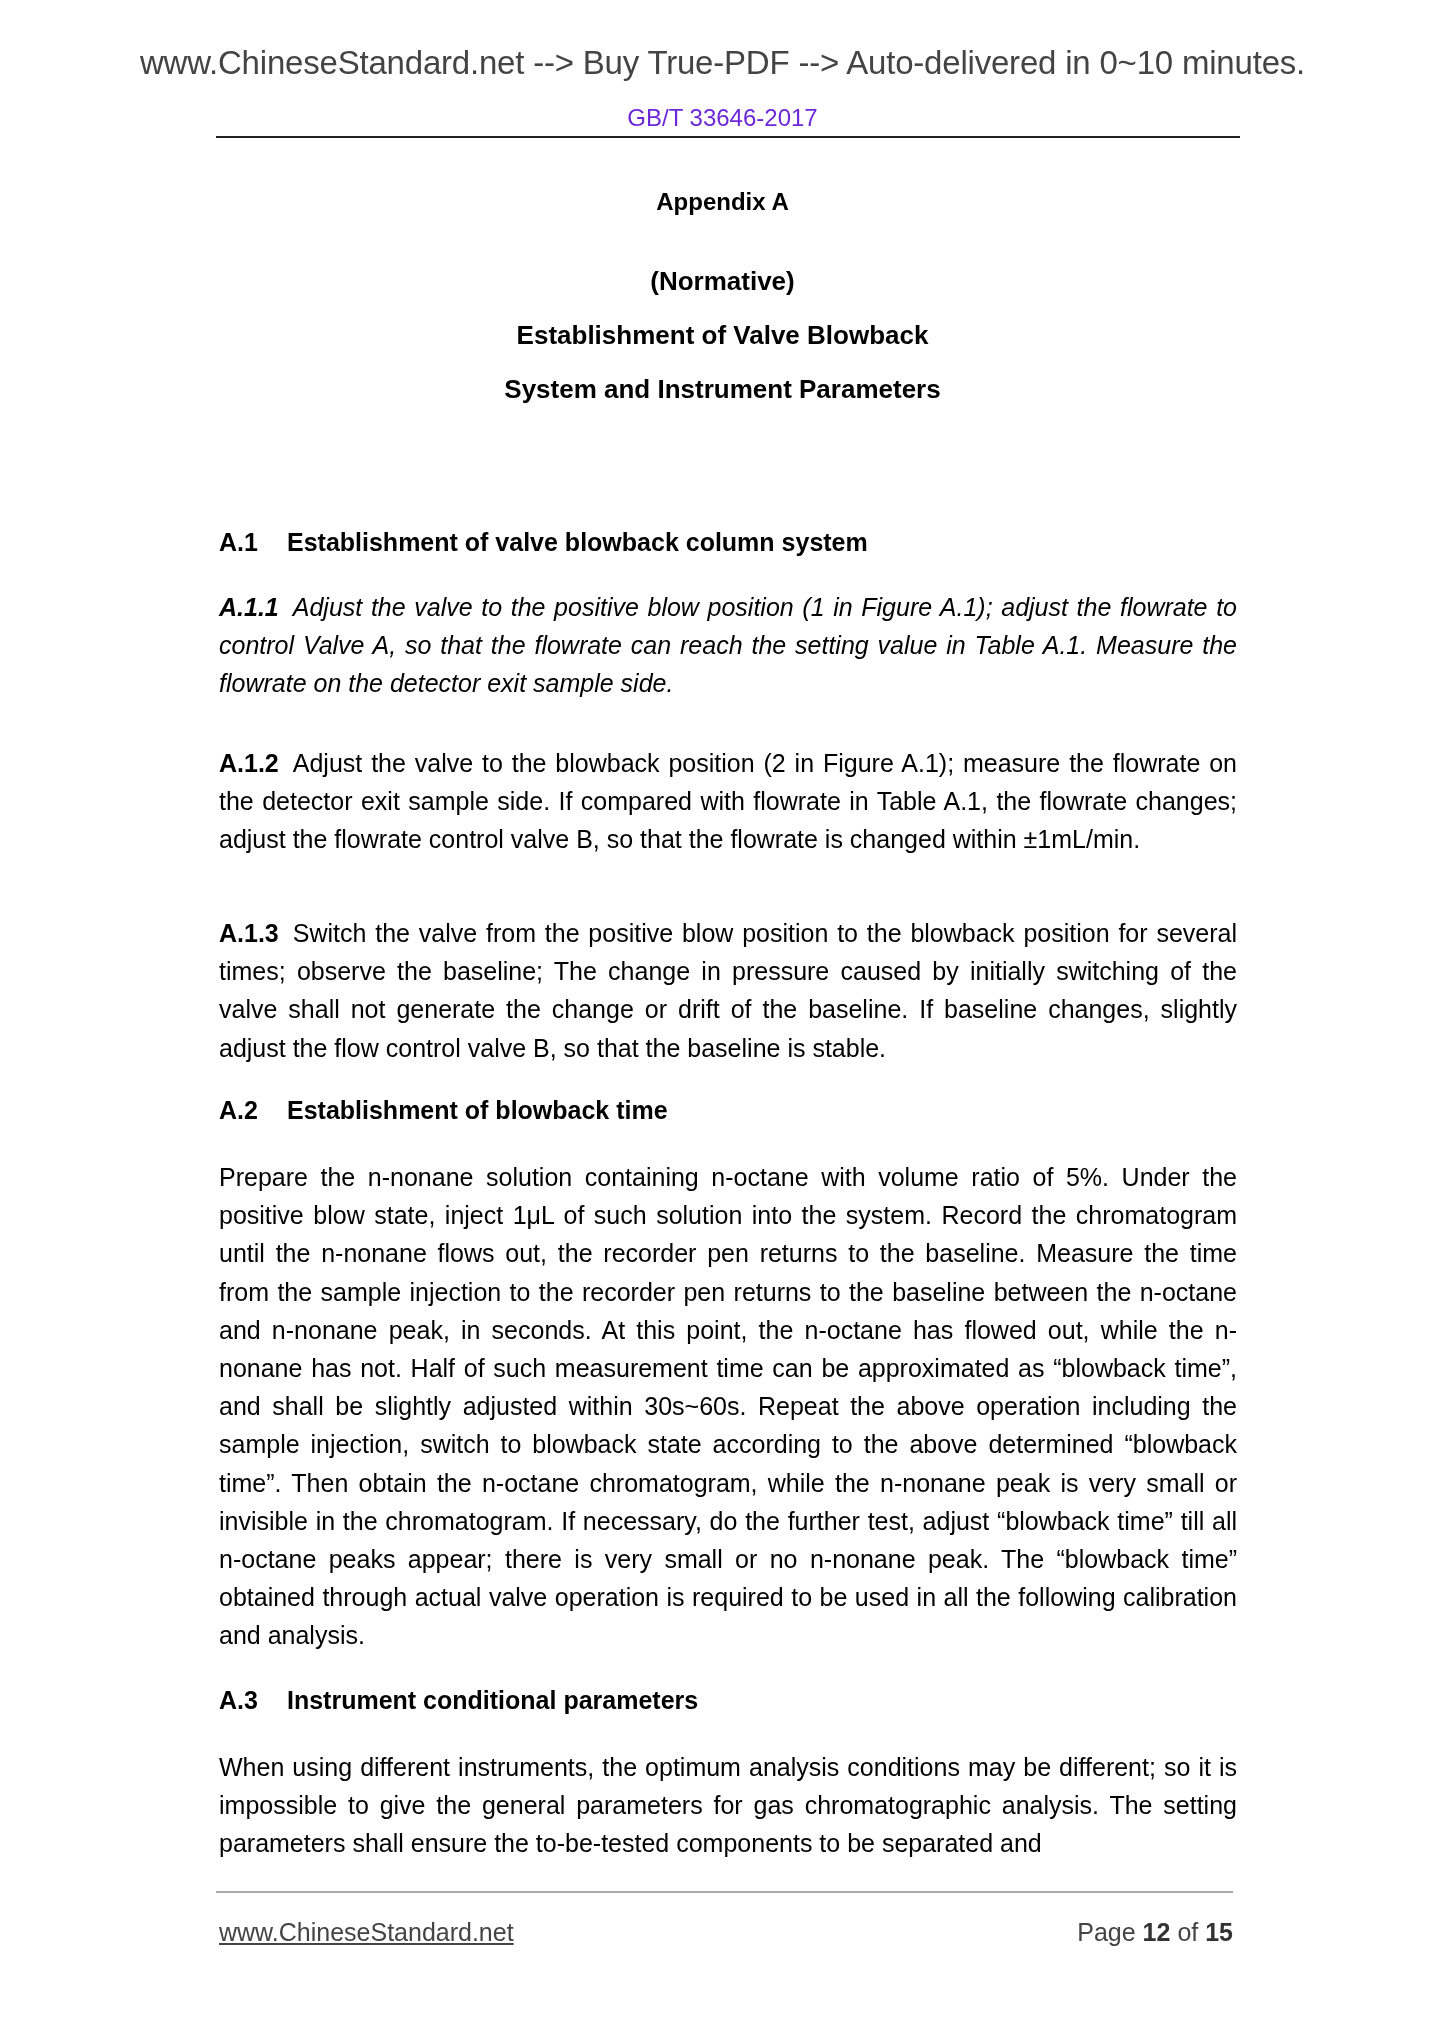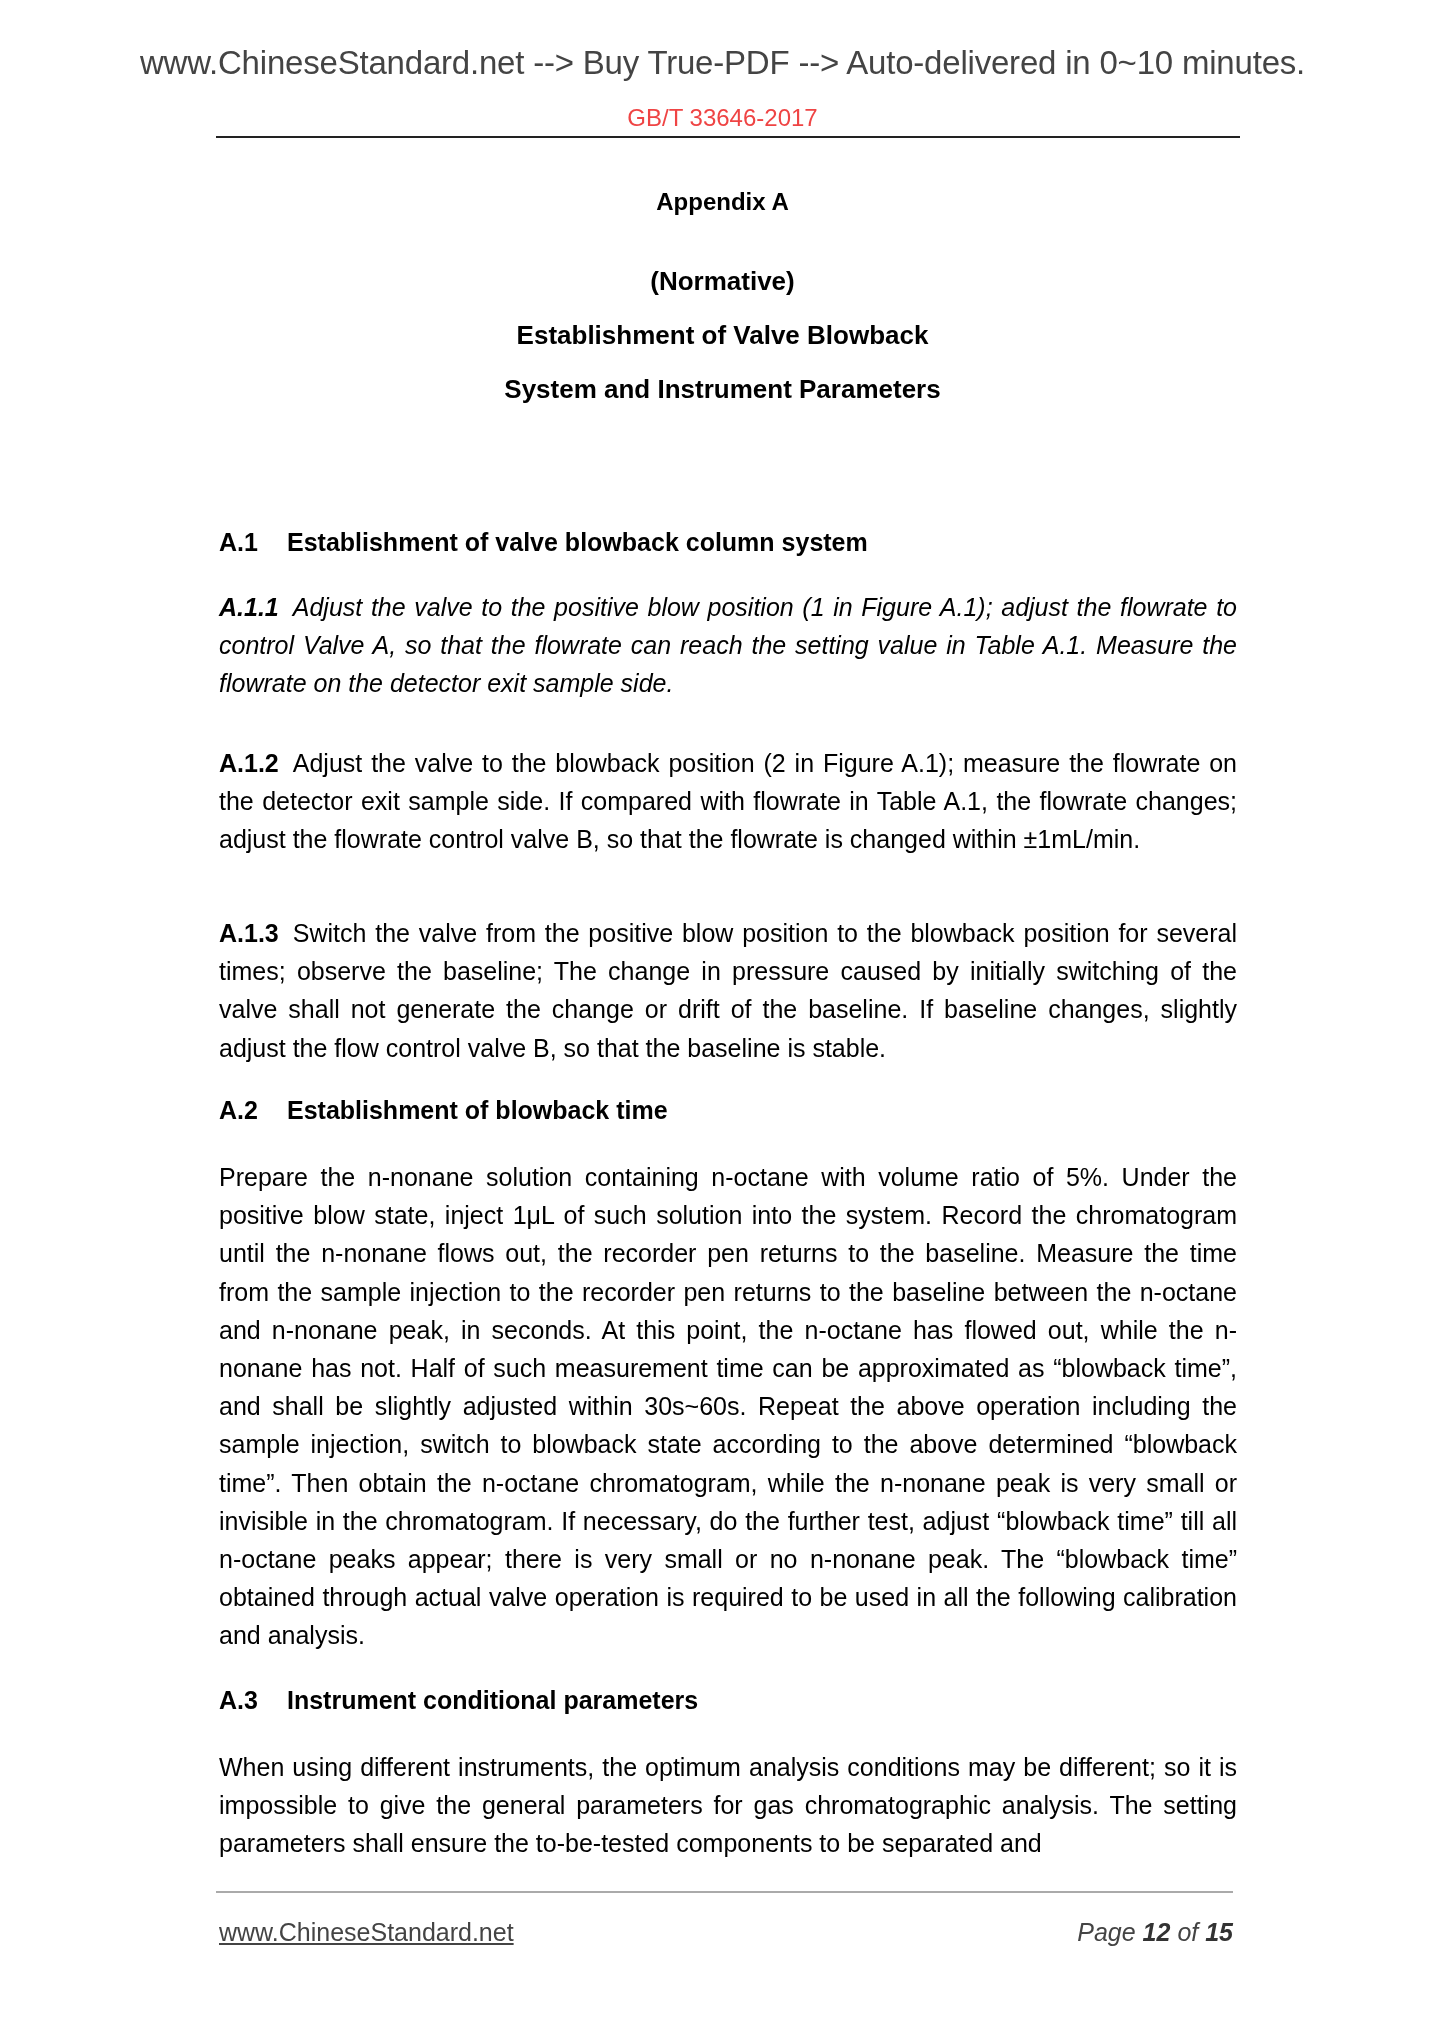--- a/index.html
+++ b/index.html
@@ -19,21 +19,21 @@
     font-size: 33px;
     color: #444;
     letter-spacing: -0.2px;
   }
   .std-code {
     position: absolute;
     left: 0; right: 0;
     top: 104px;
     text-align: center;
     font-size: 24px;
-    color: #ef4444;
+    color: #6d28d9;
   }
   .header-rule {
     position: absolute;
     left: 216px;
     width: 1024px;
     top: 136px;
     height: 0;
     border-top: 2px solid #222;
   }
   .title {
@@ -79,21 +79,20 @@
     font-size: 25px;
     color: #444;
     text-decoration: underline;
   }
   .footer-page {
     position: absolute;
     right: 212px;
     top: 1918px;
     font-size: 25px;
     color: #444;
-    font-style: italic;
   }
   .footer-page b { color: #333; }
 </style>
 </head>
 <body>
 
 <div>
   <div class="top-banner">www.ChineseStandard.net --&gt; Buy True-PDF --&gt; Auto-delivered in 0~10 minutes.</div>
   <div class="std-code">GB/T 33646-2017</div>
   <div class="header-rule"></div>

